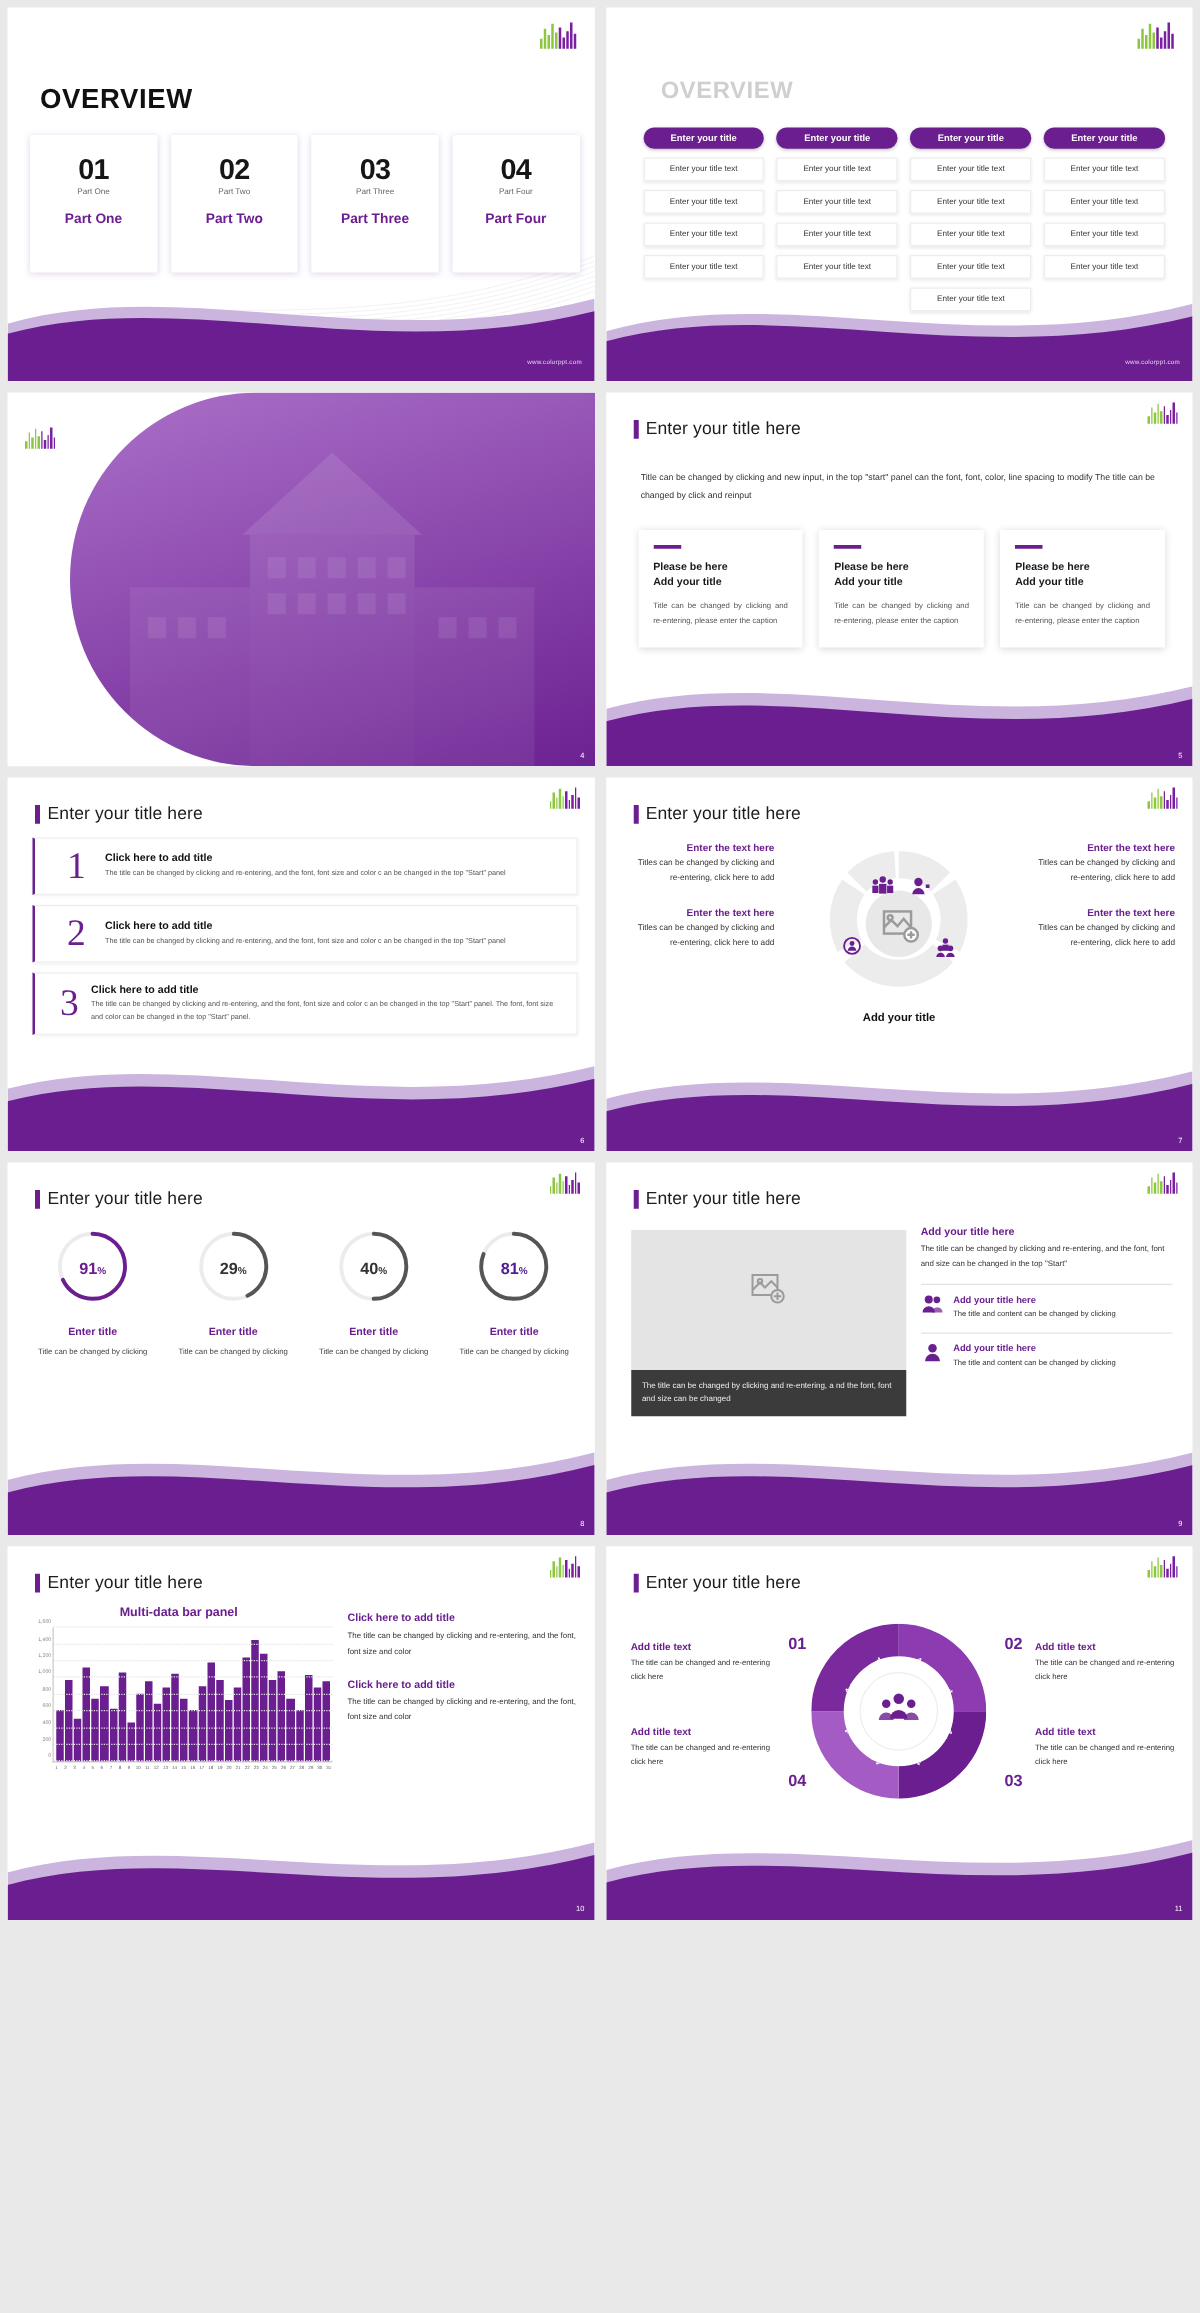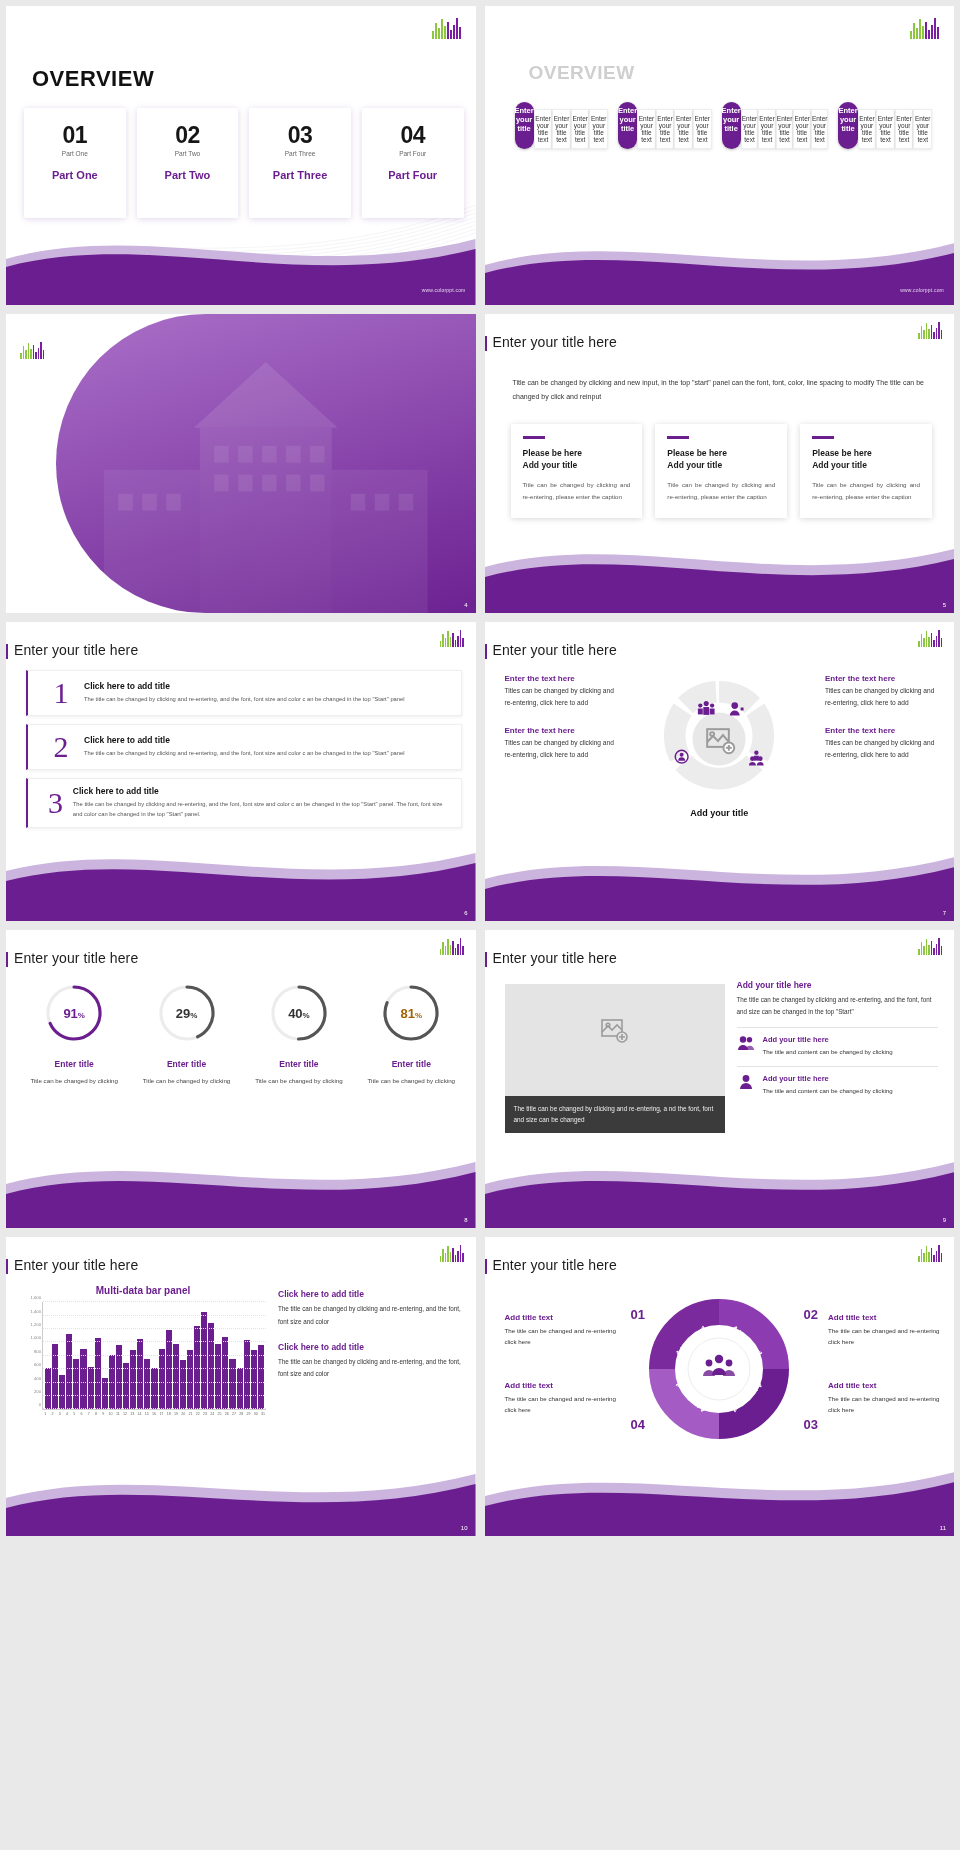--- a/index.html
+++ b/index.html
@@ -43,21 +43,21 @@
   .pagenum {
     position: absolute; right: 8px; bottom: 5px;
     color: #fff; font-size: 6px; z-index: 30;
   }
   .site {
     position: absolute; right: 10px; bottom: 12px;
     color: #e4d4ef; font-size: 5px; z-index: 30; letter-spacing: .2px;
   }
 
   .stitle {
-    position: absolute; left: 8px; top: 20px;
+    position: absolute; left: 32px; top: 20px;
     font-size: 14px; color: #1c1c1c; font-weight: 400;
     letter-spacing: .1px; z-index: 20;
   }
   .stitle::before {
     content:""; position: absolute; left: -10px; top: 2px;
     width: 4px; height: 15px; background: #6b1e8f;
   }
 
   
   .s1 .big-title { position:absolute; left: 26px; top: 60px; font-size: 22px; font-weight: 700; letter-spacing:.5px; color:#111; }
@@ -69,21 +69,21 @@
     position: relative;
   }
   .s1 .card .num { font-size: 23px; font-weight: 700; color:#161616; letter-spacing:-.5px; line-height: 1;}
   .s1 .card .sub { font-size: 6.5px; color:#666; margin-top: 3px; }
   .s1 .card .lbl { font-size: 11px; font-weight: 700; color:#6b1e8f; margin-top: 12px; }
   .s1 .lines { position:absolute; left:0; bottom:30px; width:100%; height:80px; opacity:.5; z-index:3;}
 
   
   .s2 .ov-title { position:absolute; left: 44px; top: 56px; font-size: 19px; font-weight:700; color:#cfcfcf; letter-spacing:.5px;}
   .s2 .cols { position:absolute; left: 30px; top: 96px; right: 22px; display:flex; gap: 10px; z-index: 12;}
-  .s2 .col { flex:1; display:flex; flex-direction: row; align-items: stretch; }
+  .s2 .col { flex:1; display:flex; flex-direction: column; align-items: stretch; }
   .s2 .pill {
     background:#6b1e8f; color:#fff; border-radius: 999px;
     font-size: 7.5px; font-weight: 700; text-align:center;
     padding: 4px 0; box-shadow: 0 1px 3px rgba(0,0,0,.25);
   }
   .s2 .cell {
     background:#fff; border:1px solid #ededed; margin-top: 7px;
     font-size: 6.5px; color:#333; text-align:center; padding: 5px 0;
     box-shadow: 0 1px 3px rgba(0,0,0,.10);
   }
@@ -122,21 +122,21 @@
   .s5 .rows { position:absolute; left: 20px; right: 14px; top: 48px; z-index: 12;}
   .s5 .row { display:flex; align-items:center; background:#fff; border:1px solid #efefef; border-left: 2px solid #6b1e8f; box-shadow: 0 1px 3px rgba(0,0,0,.07); margin-bottom: 8px; padding: 7px 10px;}
   .s5 .row .n { width: 46px; text-align:center; font-family:"Liberation Serif", serif; font-size: 30px; color:#6b1e8f; line-height: 1;}
   .s5 .row .t h4 { font-size: 8.5px; color:#111; font-weight: 700;}
   .s5 .row .t p { font-size: 5.8px; color:#555; line-height:1.8; margin-top: 3px;}
 
   
   .s6 .side { position:absolute; top: 52px; width: 115px; z-index: 12;}
   .s6 .side.l { left: 20px; }
   .s6 .side.r { right: 14px; }
-  .s6 .blk { margin-bottom: 16px; }
+  .s6 .blk { margin-bottom: 16px; text-align: right; }
   .s6 .blk h5 { font-size: 8px; color:#6b1e8f; font-weight:700; }
   .s6 .blk p { font-size: 6.6px; color:#333; line-height: 1.9; margin-top: 2px;}
   .s6 .donutwrap { position:absolute; left: 50%; transform: translateX(-50%); top: 58px; width: 130px; text-align:center; z-index: 12;}
   .s6 .addtitle { font-size: 9px; font-weight: 700; color:#111; margin-top: 6px;}
 
   
   .s7 .donuts { position:absolute; left: 12px; right: 8px; top: 52px; display:flex; z-index:12;}
   .s7 .d { flex:1; text-align:center; }
   .s7 .d .pct { font-size: 13px; font-weight: 700; }
   .s7 .d .pct small { font-size: 8px; }
@@ -574,21 +574,21 @@
         </div>
         <div style="height:28px"></div>
         <div class="et" style="color:#6b1e8f">Enter title</div>
         <div class="cap">Title can be changed by clicking</div>
       </div>
       <div class="d">
         <svg viewBox="0 0 100 100" width="62" height="62">
           <circle cx="50" cy="50" r="42" fill="none" stroke="#ececec" stroke-width="5"></circle>
           <circle class="arc" cx="50" cy="50" r="42" fill="none" stroke="#555555" stroke-width="5" stroke-linecap="round" transform="rotate(-90 50 50)" stroke-dasharray="213.75396415024952 263.89378290154264"></circle>
         </svg>
-        <div class="pct" style="color:#a16207;margin-top:-42px;position:relative;">
+        <div class="pct" style="color:#4c1d95;margin-top:-42px;position:relative;">
           <span>81</span><small>%</small>
         </div>
         <div style="height:28px"></div>
         <div class="et" style="color:#6b1e8f">Enter title</div>
         <div class="cap">Title can be changed by clicking</div>
       </div>
     </div>
     <div class="wave">
       <svg viewBox="0 0 400 90" preserveAspectRatio="none">
         <path d="M0,46 C120,8 250,70 400,24 L400,90 L0,90 Z" fill="#cbb4dd"></path>

